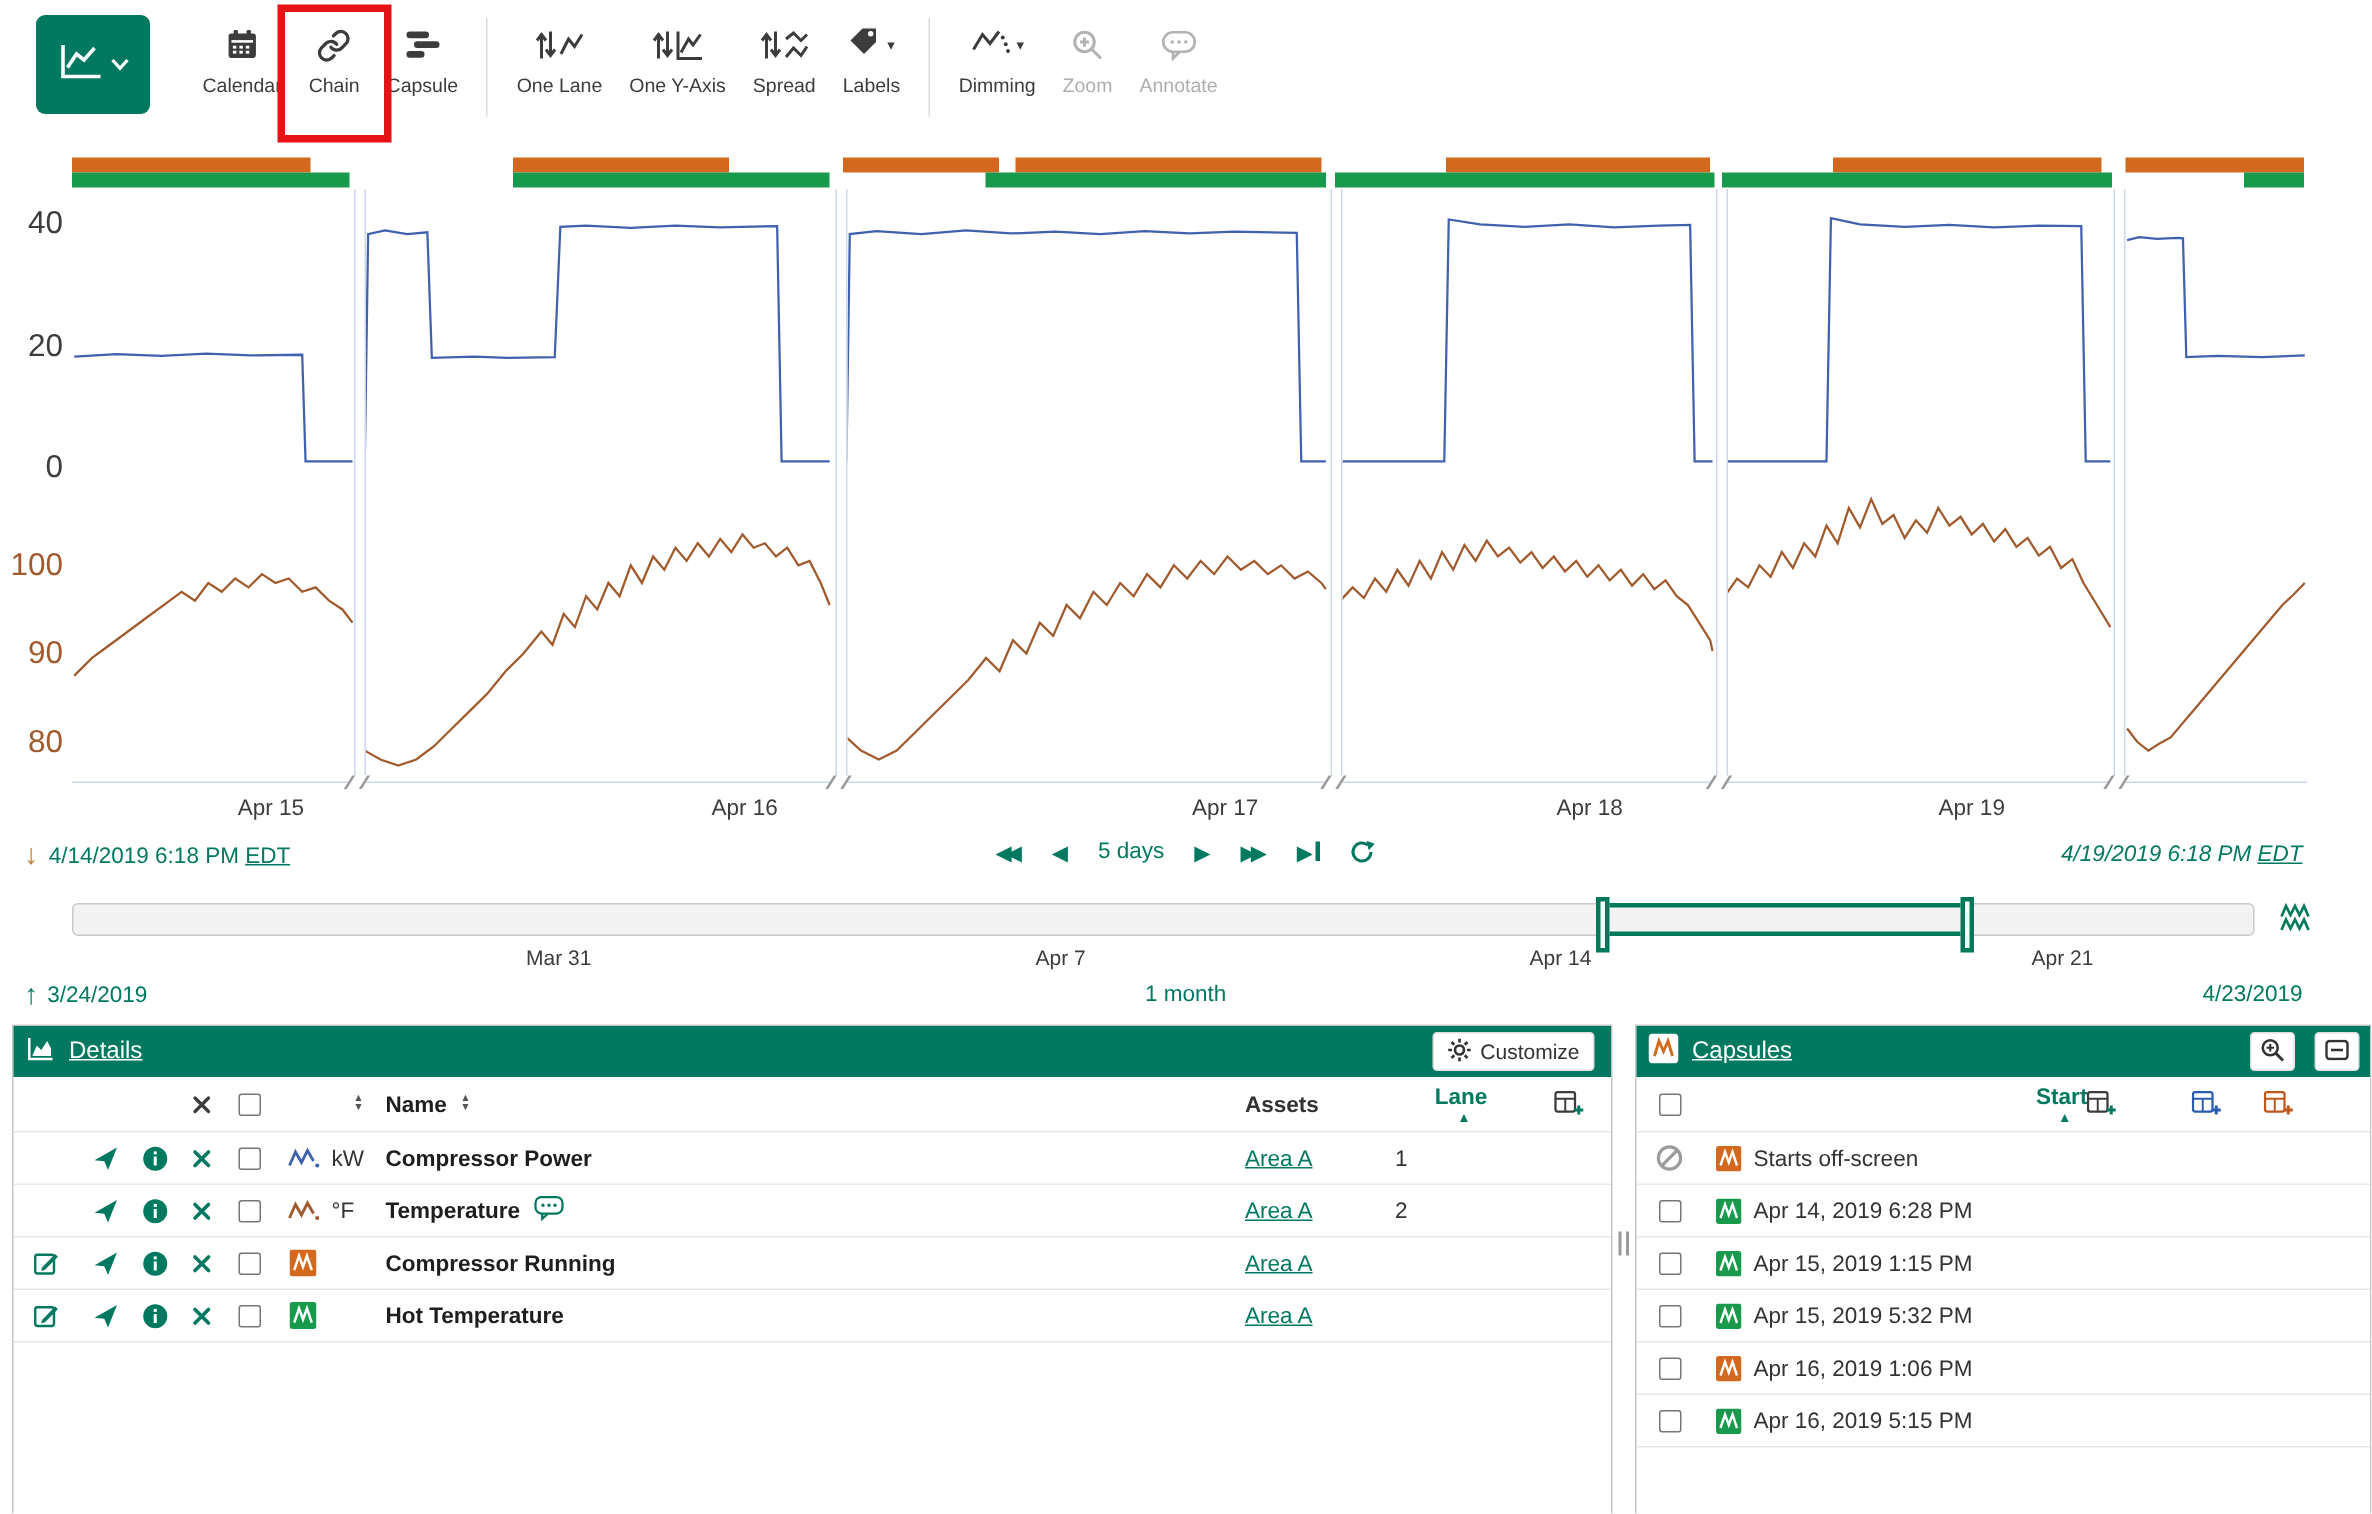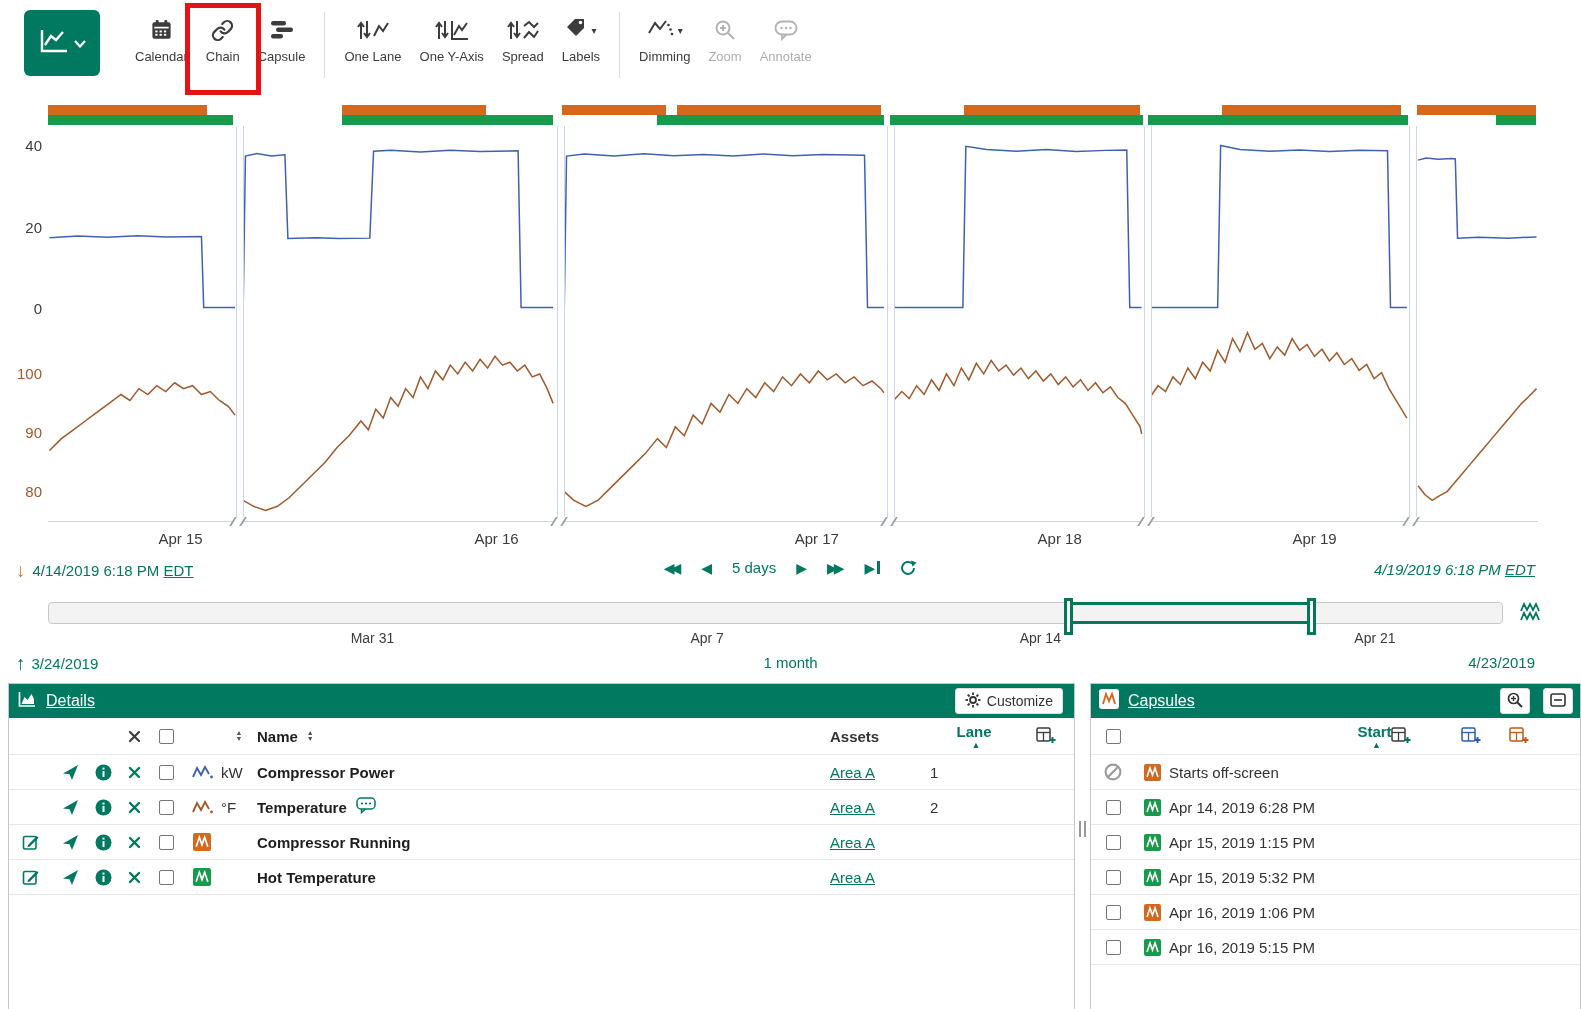--- a/index.html
+++ b/index.html
@@ -19,21 +19,21 @@
   .red-box{position:absolute;top:-7px;bottom:-13px;left:-12px;right:-12px;border:5px solid #e51313;pointer-events:none;z-index:5;}
 
   
   .chart-wrap{margin:7px 0 0 48px;width:1490px;position:relative;}
   .bars-row{position:relative;height:21px;}
   .bar{position:absolute;height:10px;}
   .lanes{position:relative;}
   .lane{position:relative;height:195px;}
   .lane.lane-b{height:201px;border-bottom:1px solid #c9d6ef;}
   .lanesvg{position:absolute;left:0;top:0;width:100%;height:100%;display:block;}
-  .ytick{position:absolute;left:-46px;width:40px;text-align:right;font-size:15px;}
+  .ytick{position:absolute;left:-46px;width:40px;text-align:right;font-size:21px;}
   #gaps{position:absolute;left:0;top:0;right:0;bottom:0;pointer-events:none;z-index:3;}
   .gap{position:absolute;top:0;bottom:0;width:0.55%;background:#fff;border-left:1px solid #cdd8ee;border-right:1px solid #cdd8ee;}
   .gap::after{content:"";position:absolute;bottom:-4px;left:-5px;width:8px;height:9px;background:#fff;border-left:2px solid #9a9a9a;border-right:2px solid #9a9a9a;transform:skewX(-32deg);}
   .xlabels{position:relative;height:30px;font-size:15px;color:#3c3c3c;}
   .xlabel{position:absolute;top:8px;transform:translateX(-50%);white-space:nowrap;}
 
   
   .time-bar{position:relative;height:36px;font-size:15px;color:#007960;margin-top:2px;}
   .time-left{position:absolute;left:16px;top:7px;display:flex;align-items:center;gap:7px;}
   .time-right{position:absolute;right:46px;top:7px;font-style:italic;}

